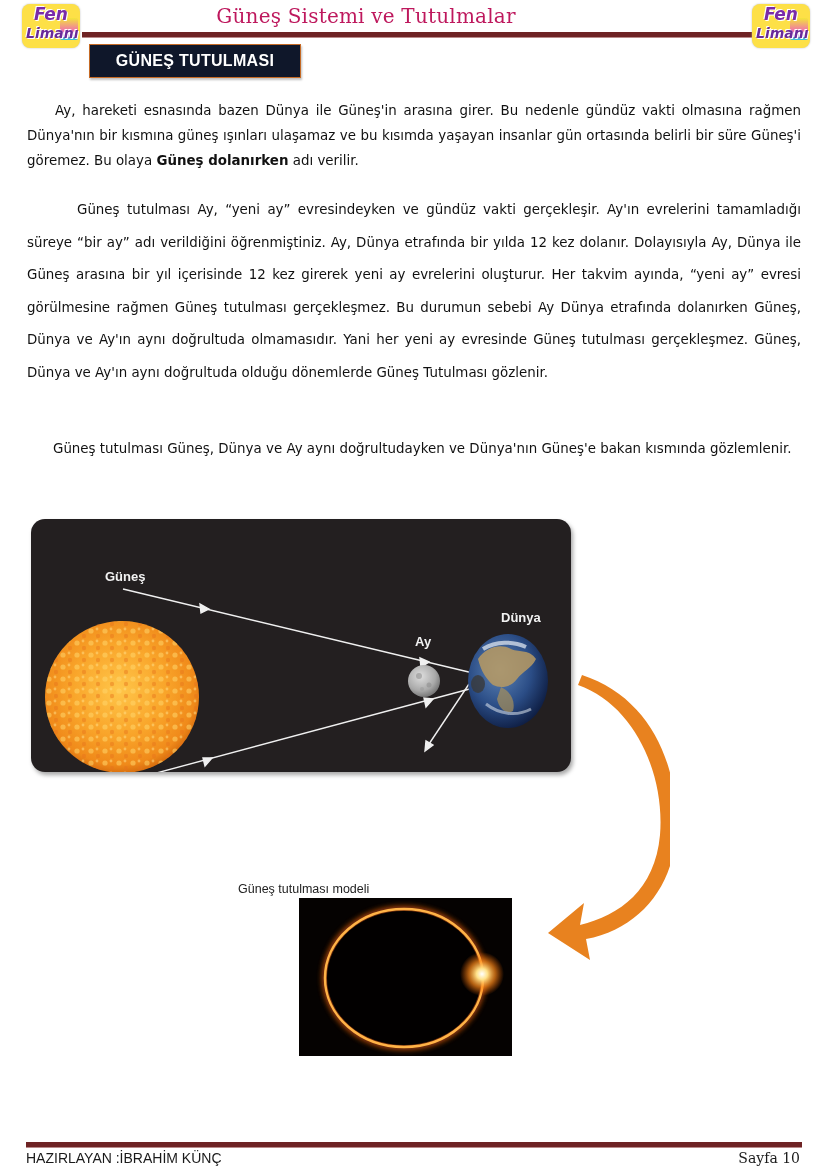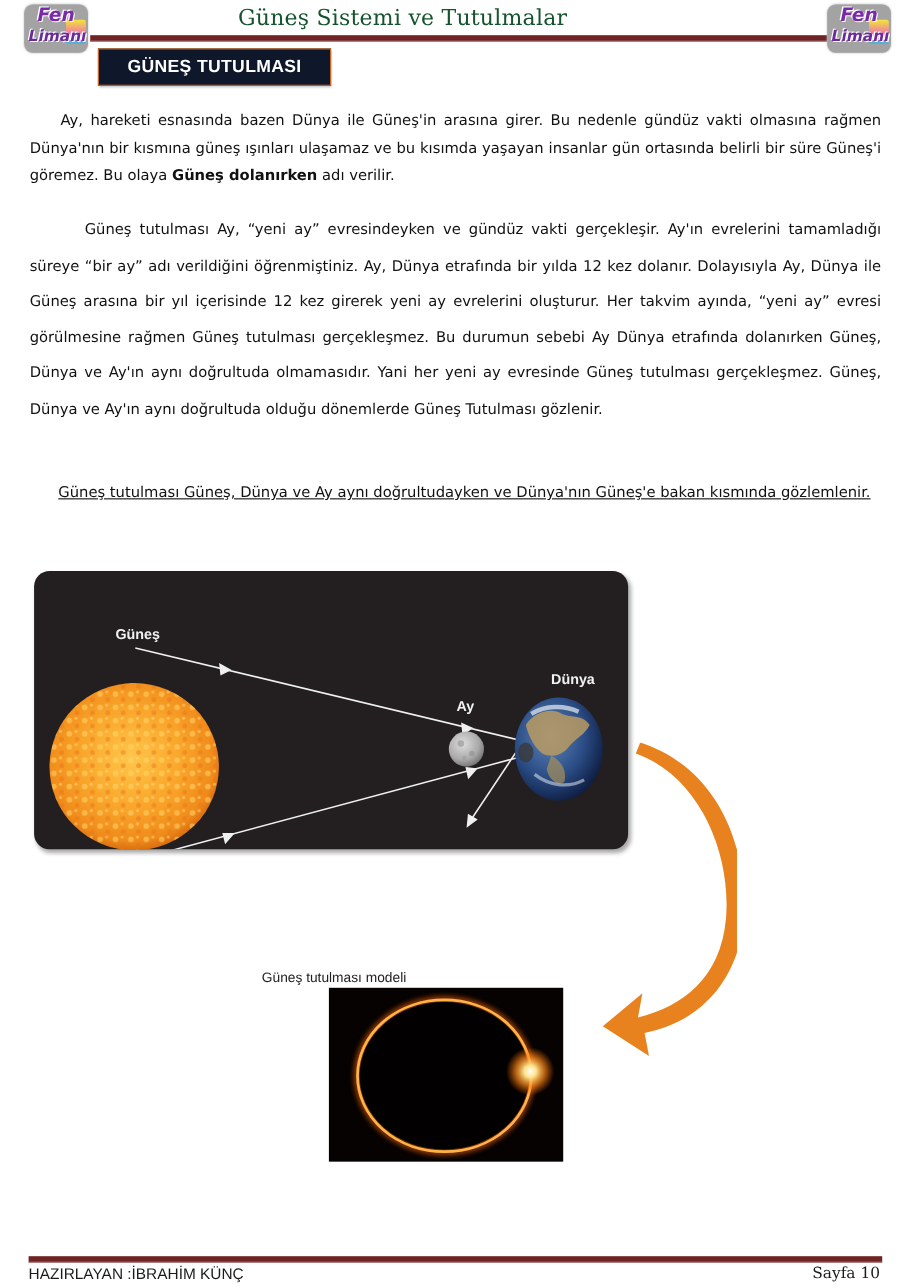--- a/index.html
+++ b/index.html
@@ -1,34 +1,34 @@
 <!DOCTYPE html>
 <html><head>
   <meta charset="utf-8">
   <style>
     html, body { margin: 0; padding: 0; background: #ffffff; }
     body { width: 828px; height: 1171px; position: relative; overflow: hidden; font-family: "DejaVu Sans", sans-serif; color: #111; }
 
     
-    .header-title { position: absolute; left: 0; width: 732px; top: 4px; text-align: center; font-family: "DejaVu Serif", serif; font-size: 20px; color: #14532d; letter-spacing: 0.2px; }
+    .header-title { position: absolute; left: 0; width: 732px; top: 4px; text-align: center; font-family: "DejaVu Serif", serif; font-size: 20px; color: #be185d; letter-spacing: 0.2px; }
     .header-rule { position: absolute; left: 82px; right: 76px; top: 32px; height: 5px; background: #6e2324; border-bottom: 1px solid #b98a8a; }
-    .logo { position: absolute; top: 4px; width: 58px; height: 44px; border-radius: 8px; background: #a3a3a3; box-shadow: 0 0 2px #bbb; overflow: hidden; }
+    .logo { position: absolute; top: 4px; width: 58px; height: 44px; border-radius: 8px; background: #fde047; box-shadow: 0 0 2px #bbb; overflow: hidden; }
     .logo.left { left: 22px; }
     .logo.right { left: 752px; }
     .logo .strip { position: absolute; right: 2px; top: 14px; width: 18px; height: 22px; background: linear-gradient(180deg, #f3e53a, #f05ac3 70%, #2cc7d9); border-radius: 2px; }
     .logo .fen { position: absolute; left: 12px; top: 0px; font-family: "DejaVu Sans", sans-serif; font-weight: bold; font-style: italic; font-size: 17px; color: #7a2aa8; text-shadow: 1px 1px 0 #fff, -1px -1px 0 #fff; }
     .logo .liman { position: absolute; left: 4px; top: 21px; font-family: "DejaVu Sans", sans-serif; font-weight: bold; font-style: italic; font-size: 14px; color: #6a2a9a; text-shadow: 1px 1px 0 #fff, -1px -1px 0 #fff; }
 
     .section-badge { position: absolute; left: 89px; top: 44px; width: 210px; height: 32px; background: #0f172a; border: 1px solid #c56a25; box-shadow: 1px 2px 2px rgba(0,0,0,0.25); color: #ffffff; font-family: "Liberation Sans", sans-serif; font-weight: bold; font-size: 16px; text-align: center; line-height: 32px; letter-spacing: 0.3px; }
 
     
     .para { position: absolute; left: 27px; width: 774px; font-family: "DejaVu Sans", sans-serif; font-size: 13.4px; color: #111; text-align: justify; }
     .p1 { top: 98px; line-height: 25px; text-indent: 28px; }
     .p2 { top: 194px; line-height: 32.5px; text-indent: 50px; }
-    .p3 { top: 436px; line-height: 25px; text-indent: 26px; text-decoration: underline; }
+    .p3 { top: 436px; line-height: 25px; text-indent: 26px; }
     .para b { font-weight: bold; }
 
     
     .diagram { position: absolute; left: 31px; top: 519px; width: 540px; height: 253px; background: #231f20; border-radius: 14px; box-shadow: 2px 3px 4px rgba(0,0,0,0.35); overflow: hidden; }
     .diagram svg { position: absolute; left: 0; top: 0; }
     .d-label { position: absolute; color: #f2f2f2; font-family: "Liberation Sans", sans-serif; font-weight: bold; font-size: 13px; }
     .callout { position: absolute; left: 277px; top: 236px; width: 250px; height: 68px; border: 2px solid #f2f2f2; box-sizing: border-box; color: #f2f2f2; font-family: "Liberation Sans", sans-serif; font-size: 13.2px; line-height: 20px; padding: 3px 6px 0 7px; text-align: justify; text-indent: 28px; }
 
     .caption { position: absolute; left: 238px; top: 882px; font-family: "Liberation Sans", sans-serif; font-size: 12.5px; color: #222; }
     .eclipse-photo { position: absolute; left: 299px; top: 898px; width: 213px; height: 158px; background: #040201; overflow: hidden; }

